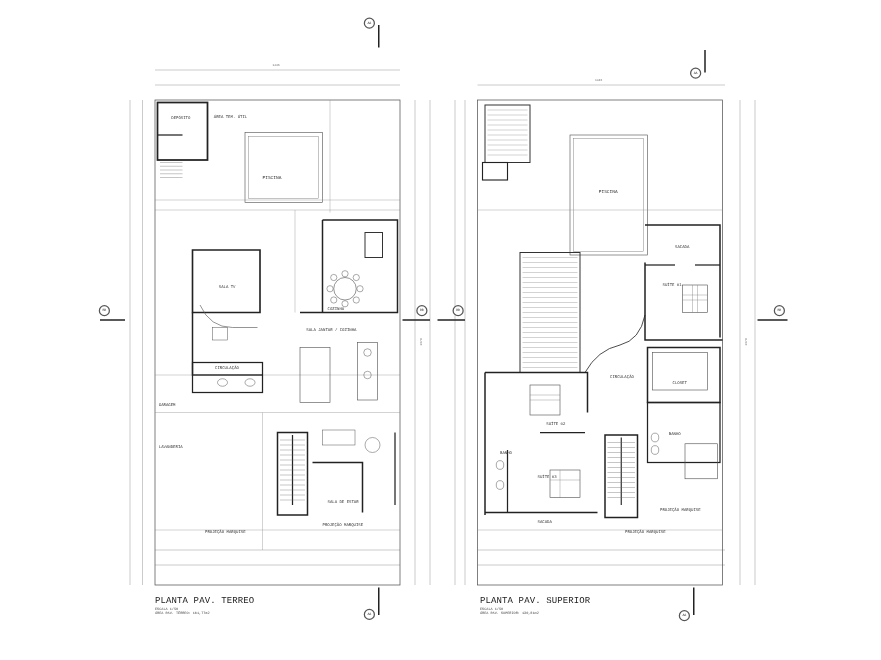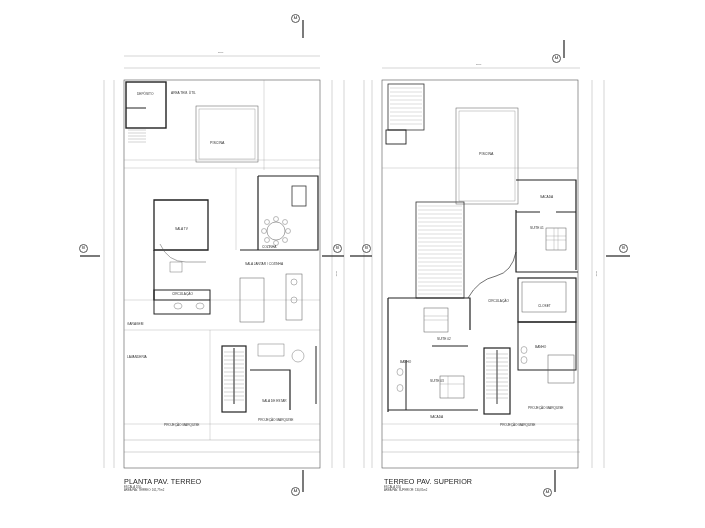--- a/index.html
+++ b/index.html
@@ -1,17 +1,17 @@
 <!DOCTYPE html>
 <html><head>
 <meta charset="utf-8">
 <style>
   html,body{margin:0;padding:0;background:#ffffff;}
   body{width:705px;height:528px;overflow:hidden;position:relative;font-family:"Liberation Sans",sans-serif;}
-  #sheet{position:absolute;left:0;top:0;width:565px;height:528px;}
+  #sheet{position:absolute;left:0;top:0;width:565px;height:528px;font-family:Liberation Mono, monospace;}
   svg{position:absolute;left:0;top:0;}
   .lbl{position:absolute;font-size:3.2px;color:#333;white-space:nowrap;line-height:1;}
   .title{position:absolute;font-size:7.2px;color:#222;letter-spacing:0.1px;white-space:nowrap;}
   .subtitle{position:absolute;font-size:2.8px;color:#444;white-space:nowrap;line-height:1.25;}
   .marker{position:absolute;width:7px;height:7px;border:0.6px solid #555;border-radius:50%;font-size:2.6px;color:#333;display:flex;align-items:center;justify-content:center;background:#fff;}
   .pool-lbl{position:absolute;font-size:3.6px;color:#333;}
   .dim{position:absolute;font-size:2.4px;color:#666;white-space:nowrap;}
 </style>
 </head>
 <body>
@@ -279,19 +279,19 @@
       <div class="lbl" style="left: 528px; top: 407px;">PROJEÇÃO MARQUISE</div>
       <div class="lbl" style="left: 500px; top: 424px;">PROJEÇÃO MARQUISE</div>
       <div class="lbl" style="left: 400px; top: 361px;">BANHO</div>
     </div>
 
 <div class="title" style="left:124px;top:477px;">PLANTA PAV. TERREO</div>
 <div class="subtitle" style="left:124px;top:486px;">
   <div>ESCALA 1/50</div>
   <div>ÁREA PAV. TÉRREO: 161,77m2</div>
 </div>
-<div class="title" style="left:384px;top:477px;">TERREO PAV. SUPERIOR</div>
+<div class="title" style="left:384px;top:477px;">PLANTA PAV. SUPERIOR</div>
 <div class="subtitle" style="left:384px;top:486px;">
   <div>ESCALA 1/50</div>
   <div>ÁREA PAV. SUPERIOR: 130,81m2</div>
 </div>
 
 </div>
 
 </body></html>

